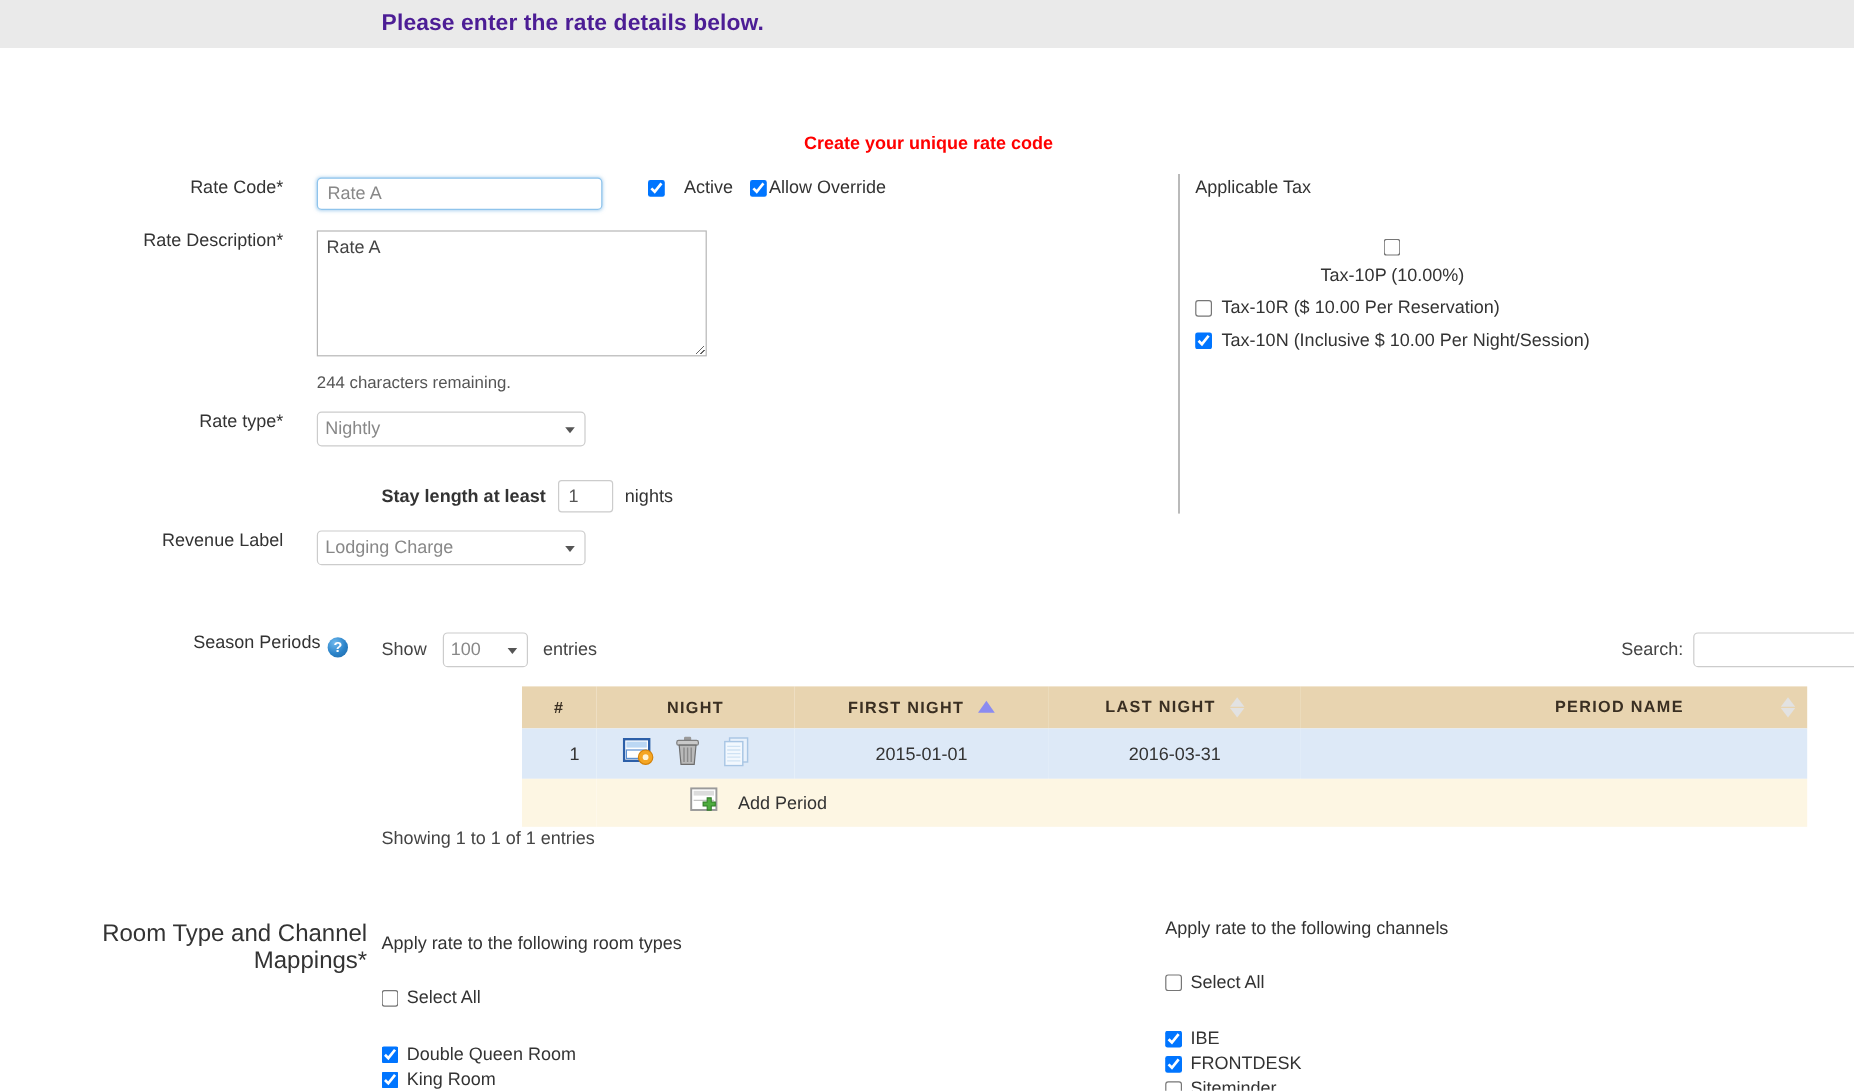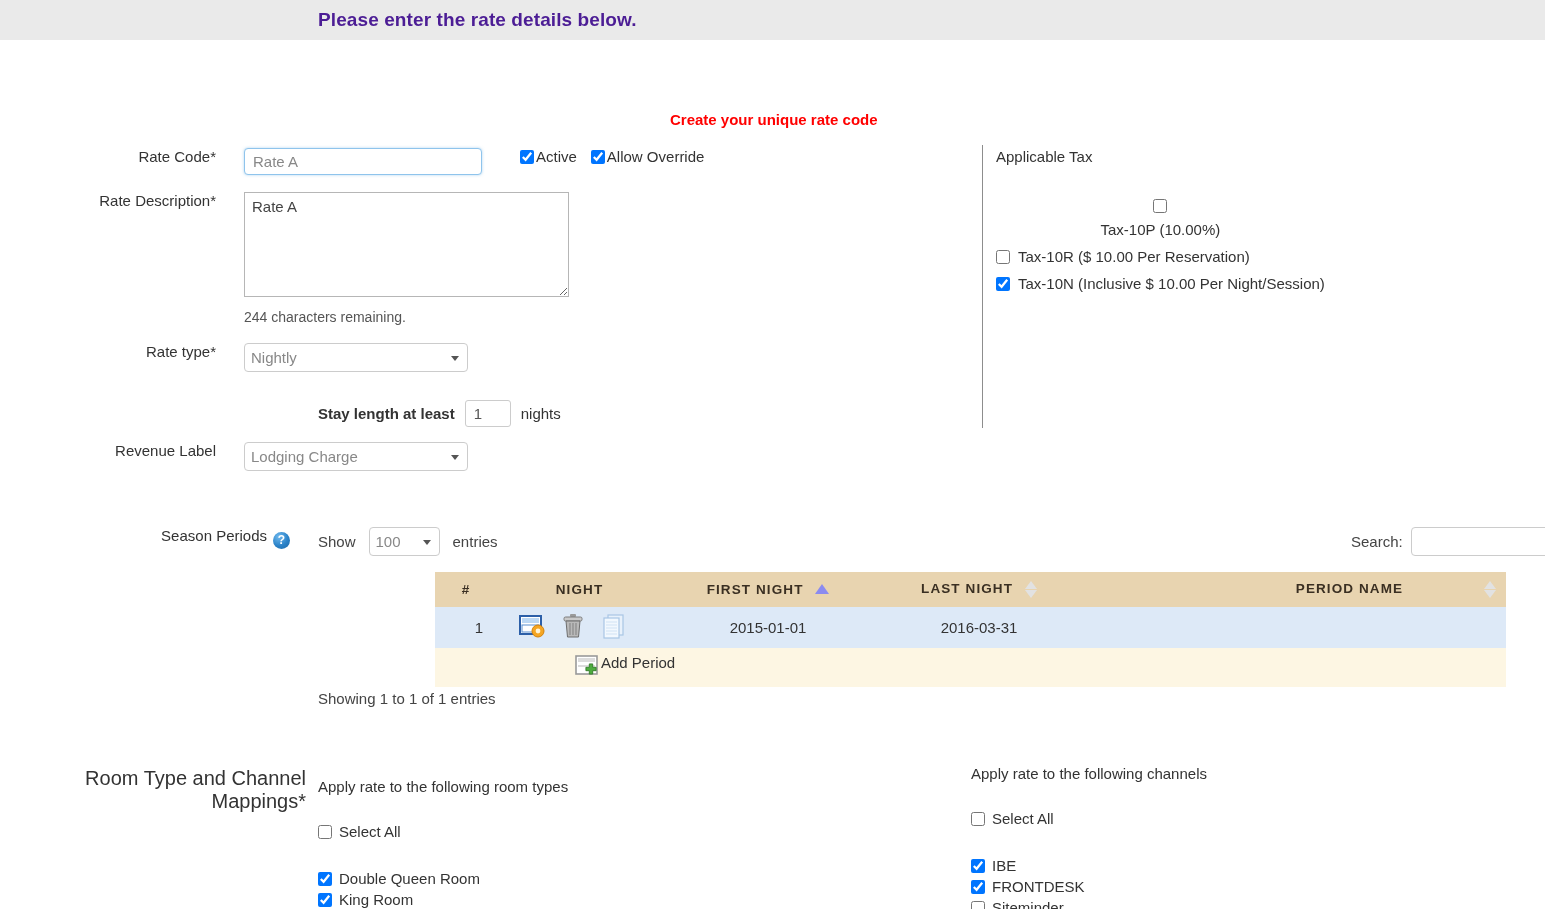--- a/index.html
+++ b/index.html
@@ -43,21 +43,21 @@
   .divider-v {
     position: absolute;
     left: 982px; top: 105px;
     width: 1px; height: 283px;
     background: #8d8d8d;
   }
 
   .row { position: absolute; display: flex; align-items: flex-start; }
 
   .field-label {
-    width: 244px;
+    width: 264px;
     text-align: right;
     padding-right: 28px;
     font-size: 15px;
     color: #333333;
     line-height: 18px;
   }
 
   
   input.text-input {
     font-family: "Liberation Sans", sans-serif;
@@ -163,21 +163,21 @@
     width: 0; height: 0;
     border-left: 6px solid transparent;
     border-right: 6px solid transparent;
   }
   .sort-both i.up { border-bottom: 8px solid #e2e2e2; margin-bottom: 1px; }
   .sort-both i.dn { border-top: 8px solid #e2e2e2; }
 
   .act-cell { display: flex; align-items: center; gap: 16px; padding-left: 12px; }
 
   .add-period-cell { text-align: left !important; padding-left: 78px !important; }
-  .add-period-inner { display: flex; }
+  .add-period-inner { display: flex; align-items: center; gap: 14px; }
   .add-period-text { font-size: 15px; color: #333333; }
 
   .showing-text {
     position: absolute;
     left: 318px; top: 650px;
     font-size: 15px;
     color: #444444;
   }
 
   
@@ -236,21 +236,21 @@
 
 <div class="form-area">
 
   <div class="notice-red">Create your unique rate code</div>
 
   <div class="divider-v"></div>
 
   <div class="row" style="left:0; top:108px;">
     <div class="field-label">Rate Code*</div>
     <input class="text-input focus-blue" style="width: 238px;" type="text" value="Rate A">
-    <label style="margin-left:18px; display:flex; align-items:center; gap:2px;padding-left:20px;">
+    <label style="margin-left:18px; display:flex; align-items:center; gap:16px;padding-left:20px;">
       <input class="cb" type="checkbox" checked="" style="">
       <span class="cb-label">Active</span>
     </label>
     <label style="margin-left:14px; display:flex; align-items:center; gap:2px;">
       <input class="cb" type="checkbox" checked="" style="">
       <span class="cb-label">Allow Override</span>
     </label>
   </div>
 
   <div class="row" style="left:0; top:152px;">

